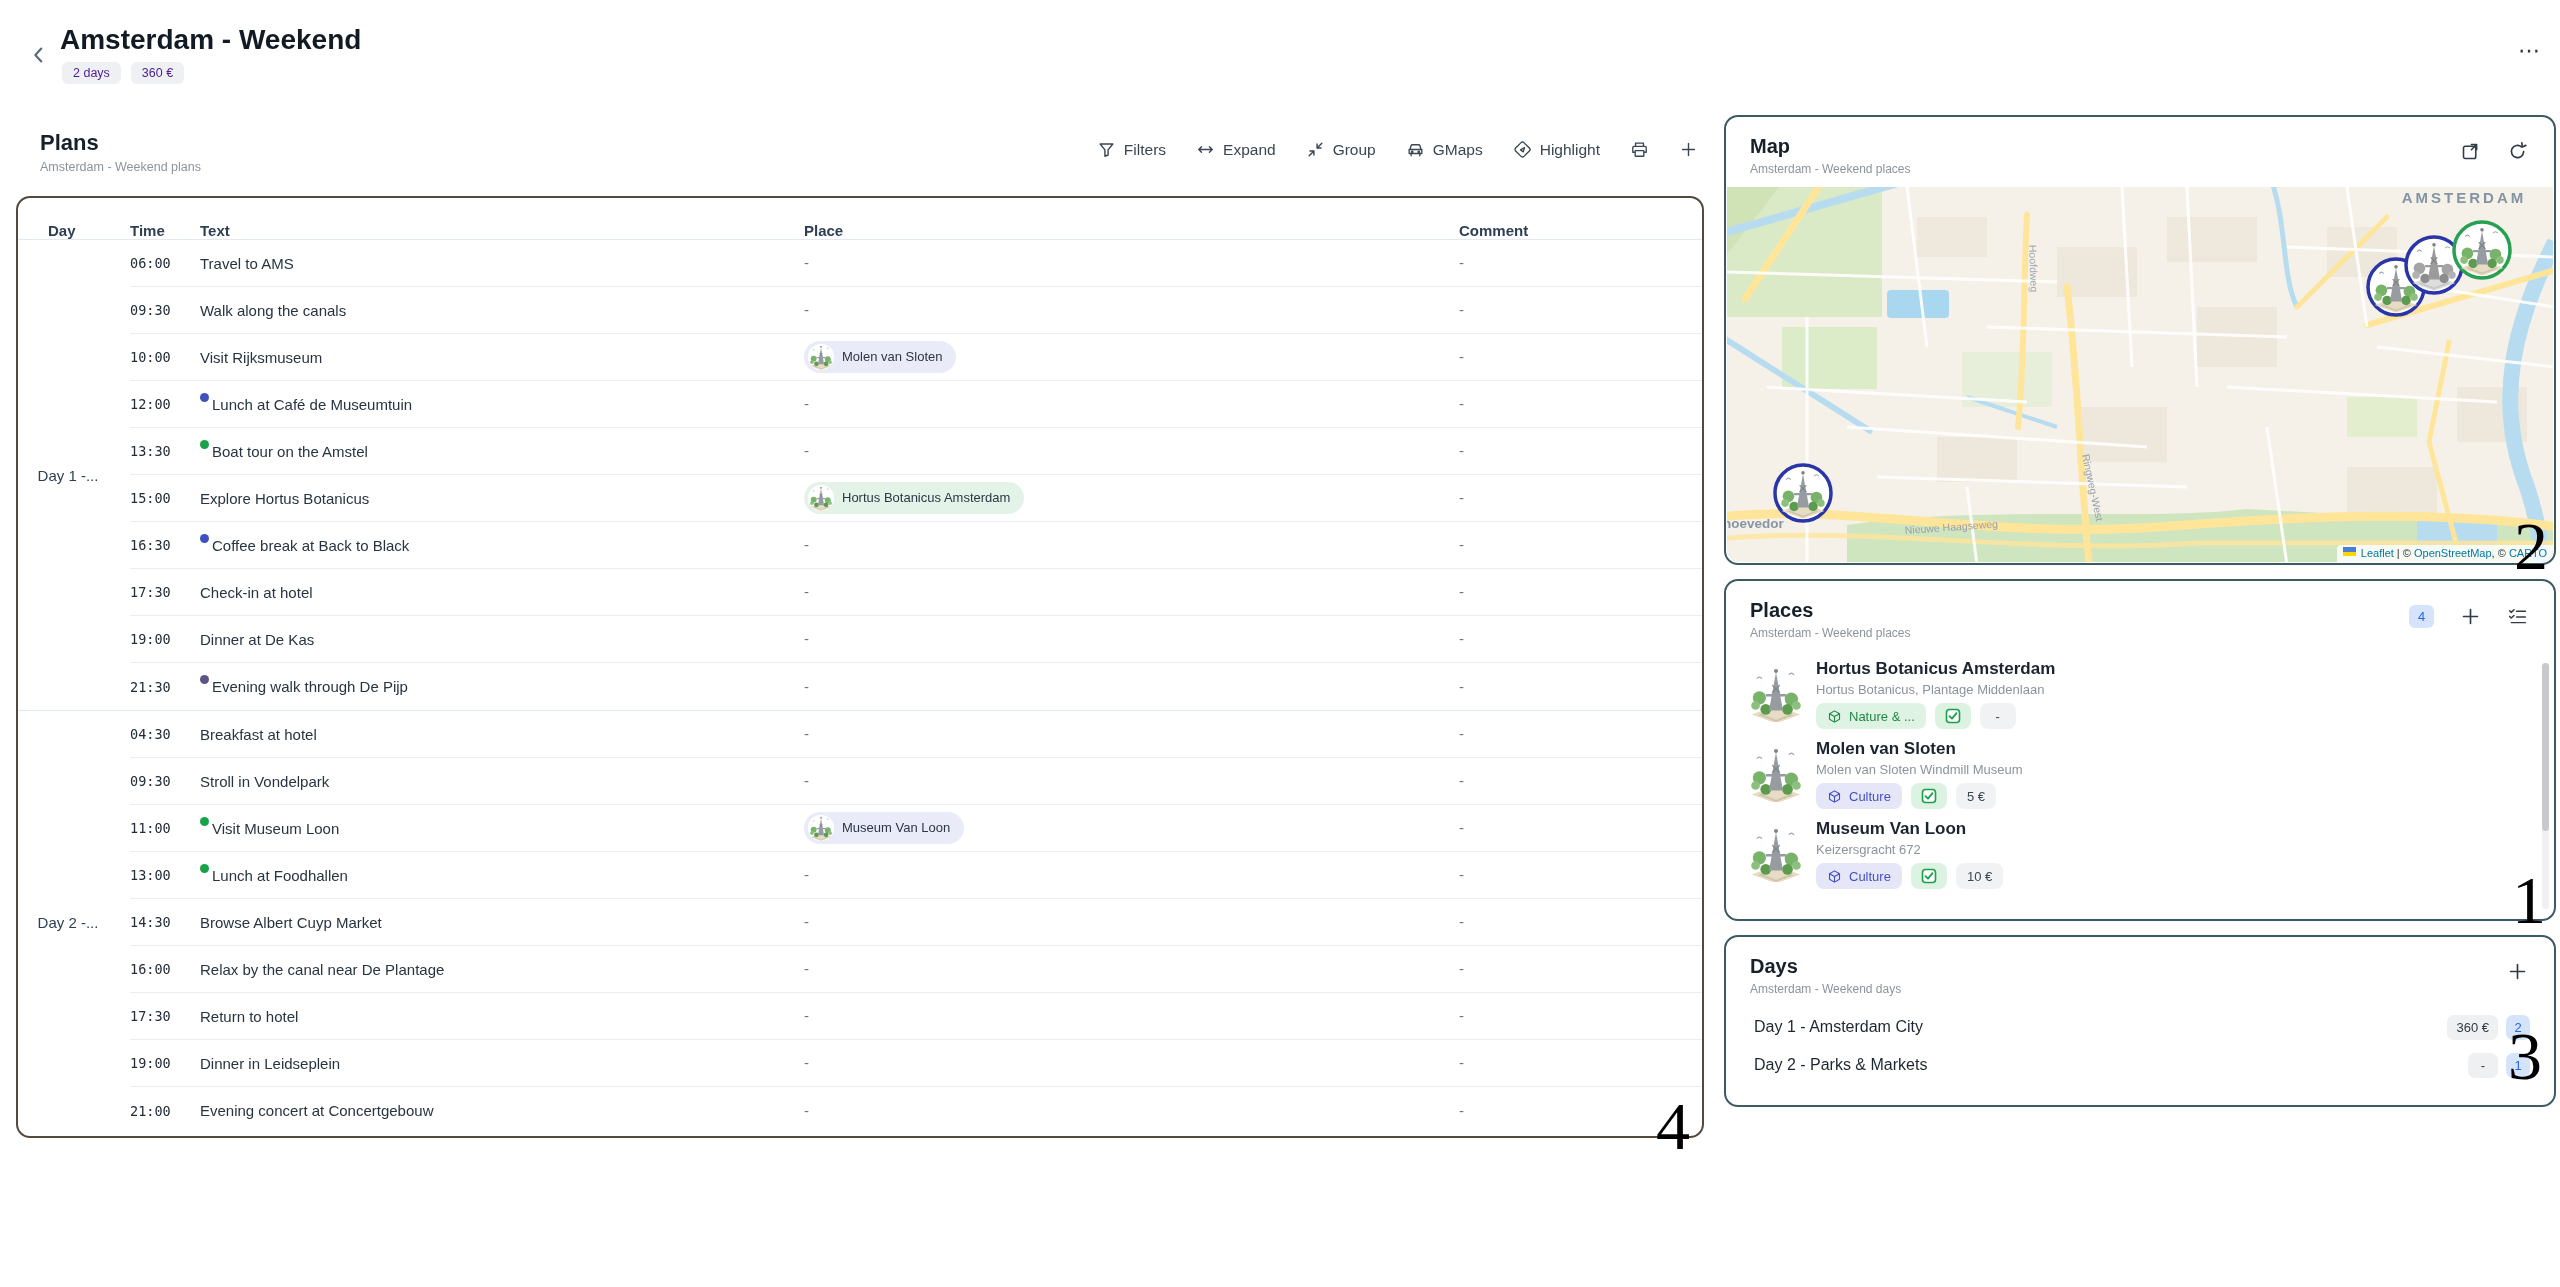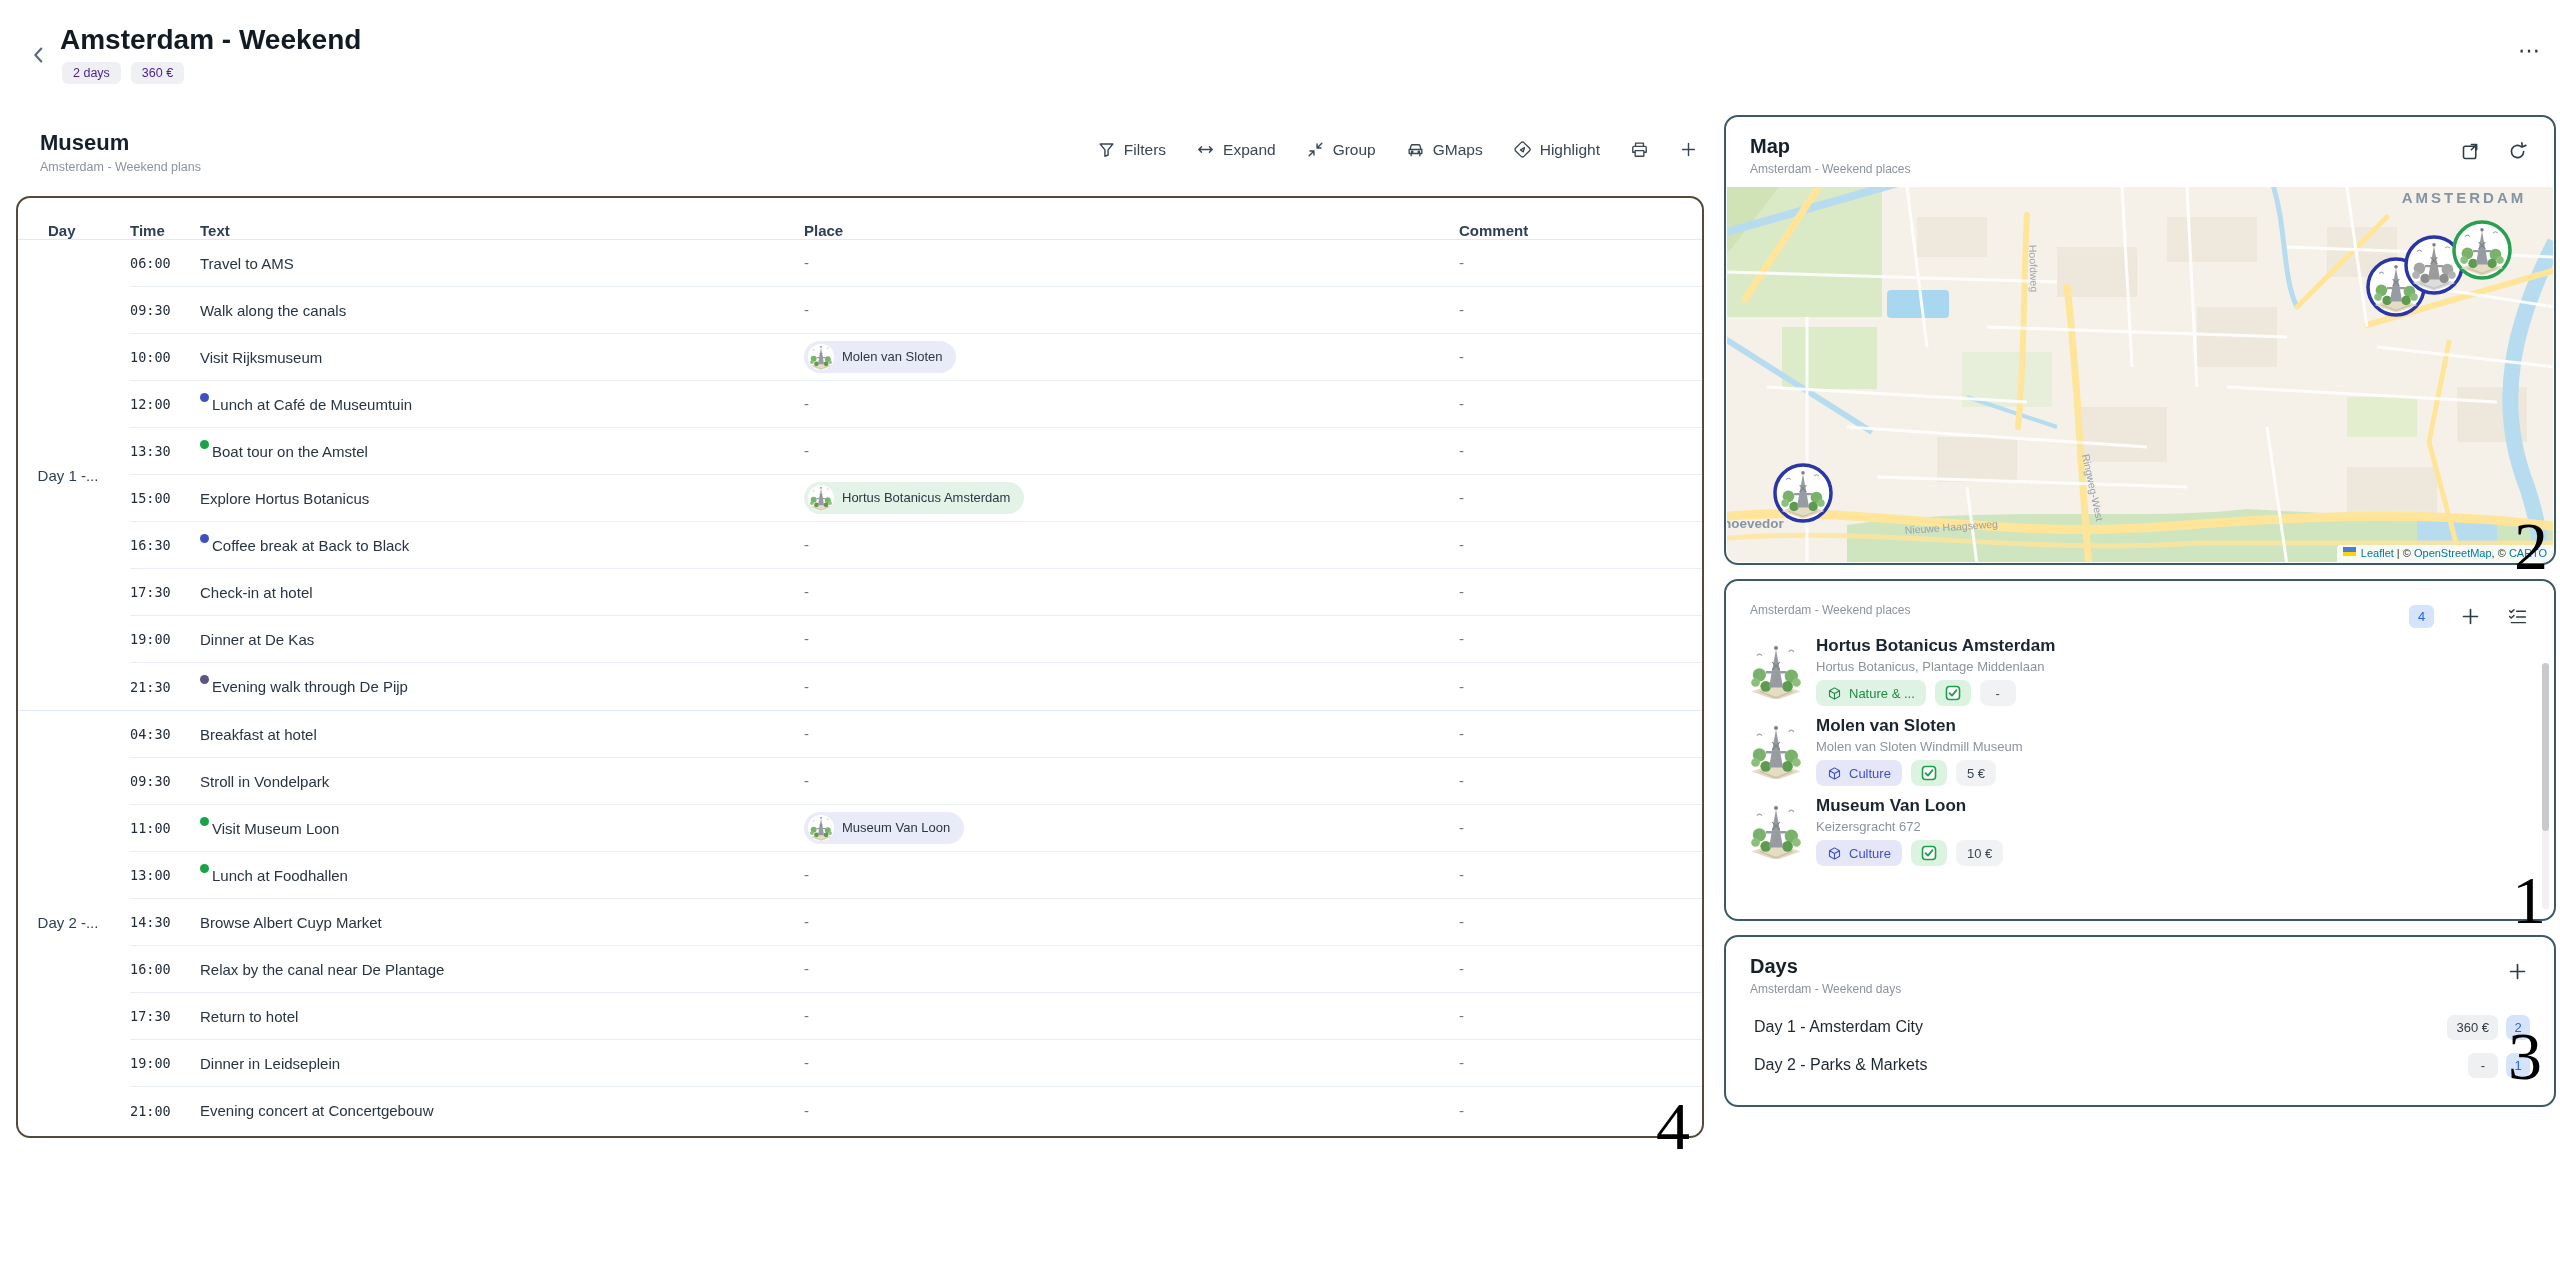--- a/index.html
+++ b/index.html
@@ -150,21 +150,21 @@
 </div>
 <div id="page-title">Amsterdam - Weekend</div>
 <div id="title-badges">
     <span class="hbadge">2 days</span>
     <span class="hbadge">360 €</span>
   </div>
 <div id="menu-dots">⋯</div>
 
 <div id="plans-header">
   <div id="plans-titles">
-    <div class="sec-title">Museum</div>
+    <div class="sec-title">Plans</div>
     <div class="sec-sub">Amsterdam - Weekend plans</div>
   </div>
   <div id="plans-toolbar">
       <div class="tb-btn">
      <span style="display:flex">
           <svg viewBox="0 0 24 24" fill="none" stroke="currentColor" stroke-width="1.8" stroke-linejoin="round">
             <path d="M4 5 h16 L14 12.5 V19 l-4 1.5 V12.5 Z"></path>
           </svg>
         </span>
      <span>Filters</span>
@@ -593,20 +593,21 @@
           <span class="f1" style="display:block"></span>
           <span class="f2" style="display:block"></span>
         </span>
       <span id="attrib-text"><span class="alink">Leaflet</span><span> | © </span><span class="alink">OpenStreetMap</span><span>, © </span><span class="alink">CARTO</span></span>
     </div>
   </div>
 </div>
 
 <div id="places-panel" class="rpanel">
   <div class="rp-head">
+    <div class="rp-title">Places</div>
     <div class="rp-sub">Amsterdam - Weekend places</div>
   </div>
   <div class="rp-icons">
     <div class="count-badge">4</div>
     <svg viewBox="0 0 24 24">
       <path d="M12 4 v16 M4 12 h16" stroke="currentColor" stroke-width="1.9" stroke-linecap="round"></path>
     </svg>
     <svg viewBox="0 0 24 24">
       <path d="M3 5.5 l1.8 1.8 L8 4.3 M3 12 l1.8 1.8 L8 10.8" fill="none" stroke="currentColor" stroke-width="1.7" stroke-linecap="round" stroke-linejoin="round"></path>
       <path d="M11 6 h10 M11 12.5 h10 M5 19 h16" stroke="currentColor" stroke-width="1.7" stroke-linecap="round"></path>

